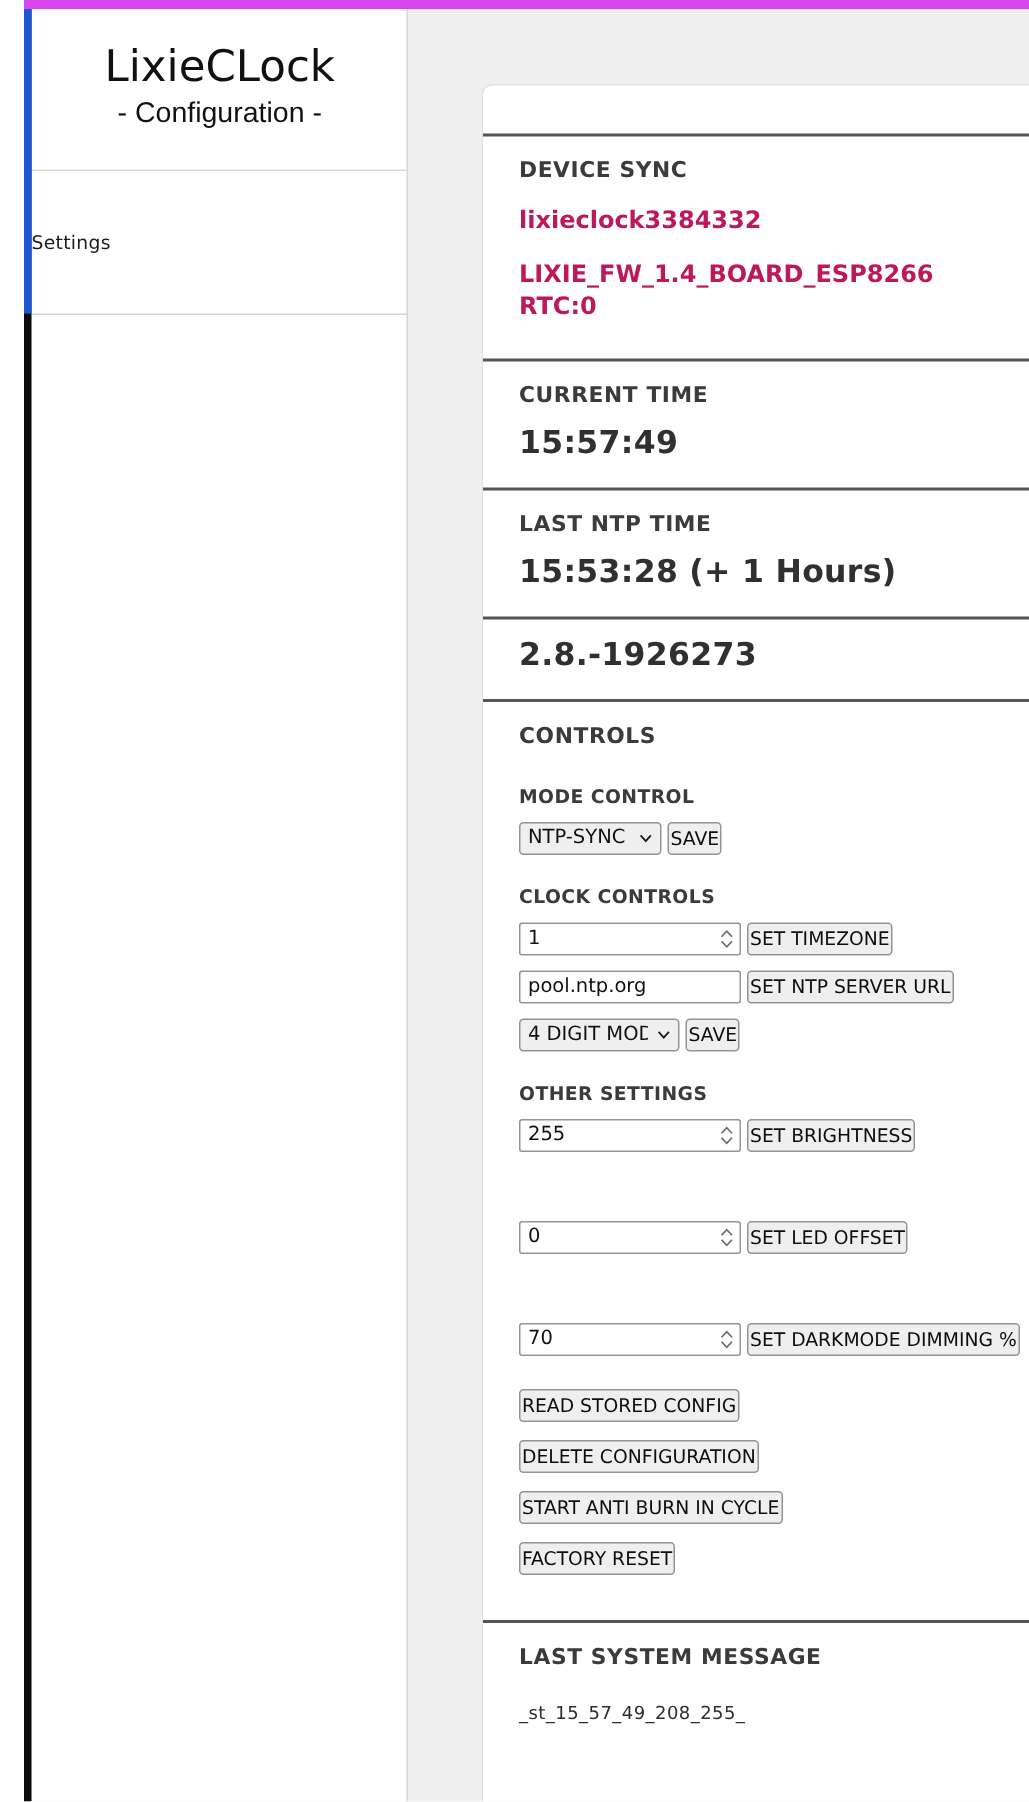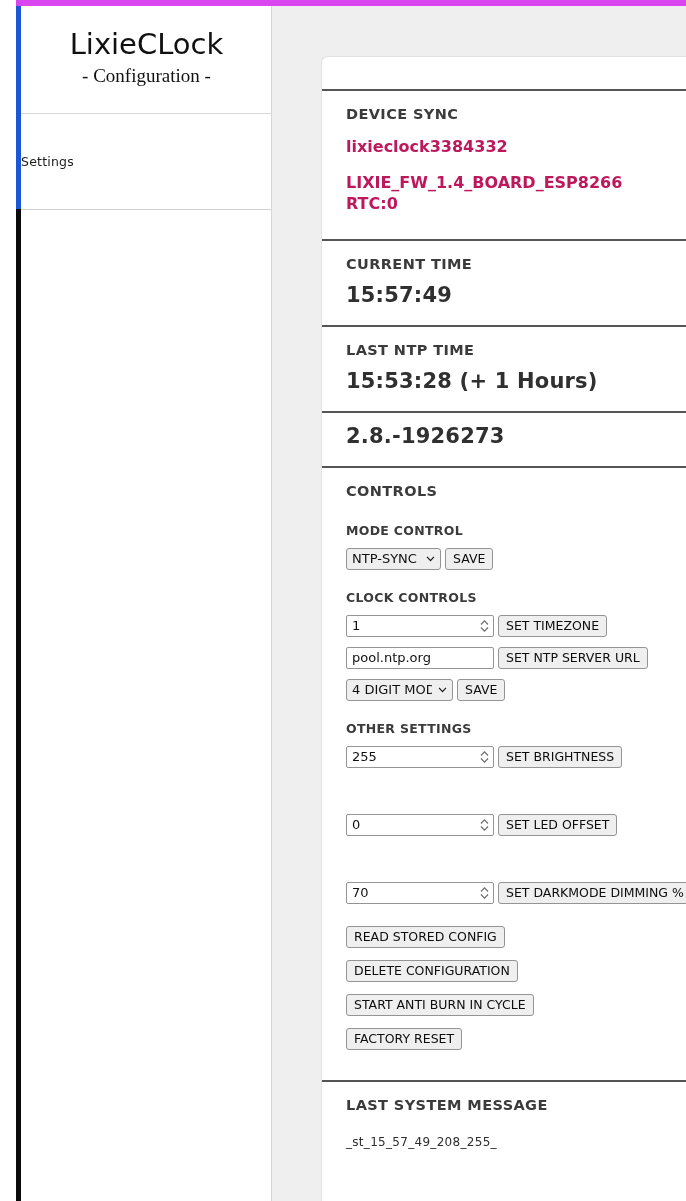--- a/index.html
+++ b/index.html
@@ -67,21 +67,21 @@
   }
   .brand-title {
     font-family: "DejaVu Sans", sans-serif;
     font-size: 29px;
     font-weight: 400;
     color: #111111;
     letter-spacing: 0px;
     line-height: 1.1;
   }
   .brand-sub {
-    font-family: Liberation Serif, serif;
+    font-family: Liberation Sans, sans-serif;
     font-size: 19px;
     font-weight: 400;
     color: #111111;
     margin-top: 5px;
     line-height: 1.1;
   }
   .nav-block {
     height: 96px;
     border-bottom: 1px solid #d3d3d3;
     box-sizing: border-box;
@@ -205,21 +205,21 @@
     width: 9px;
     height: 6px;
   }
   button.f {
     font-family: "DejaVu Sans", sans-serif;
     font-size: 12.5px;
     color: #0d0d0d;
     background: #efefef;
     border: 1px solid #949494;
     border-radius: 3px;
-    padding: 2px 7px;
+    padding: 2px 1px;
     height: 22px;
     box-sizing: border-box;
     cursor: pointer;
     line-height: 16px;
     white-space: nowrap;
   }
   .num-wrap {
     position: relative;
     display: inline-flex;
     align-items: center;

